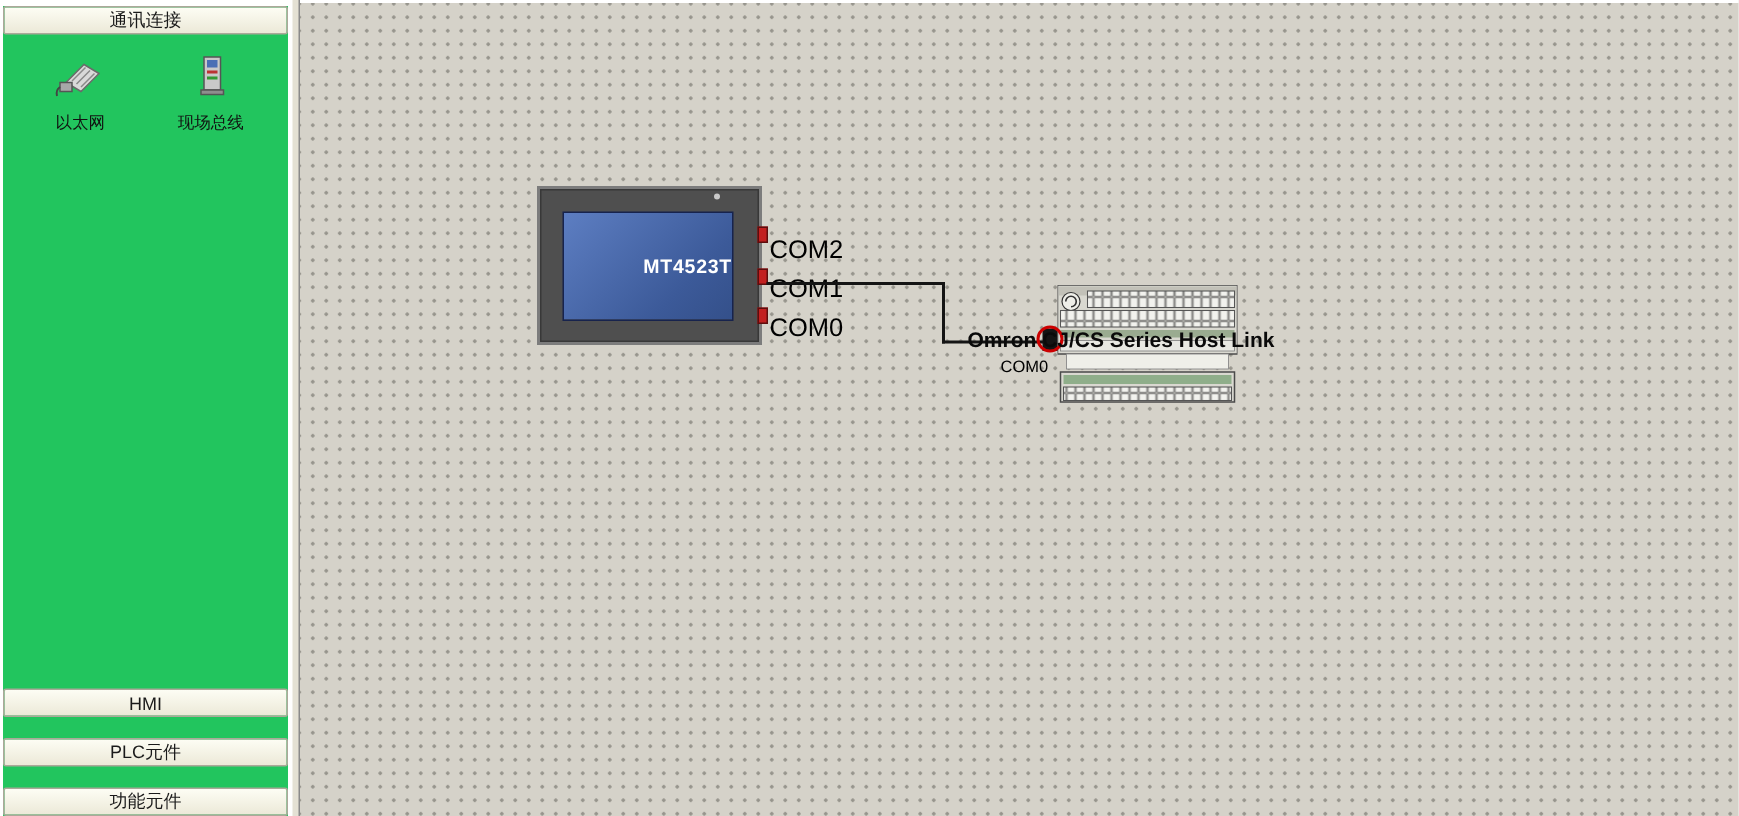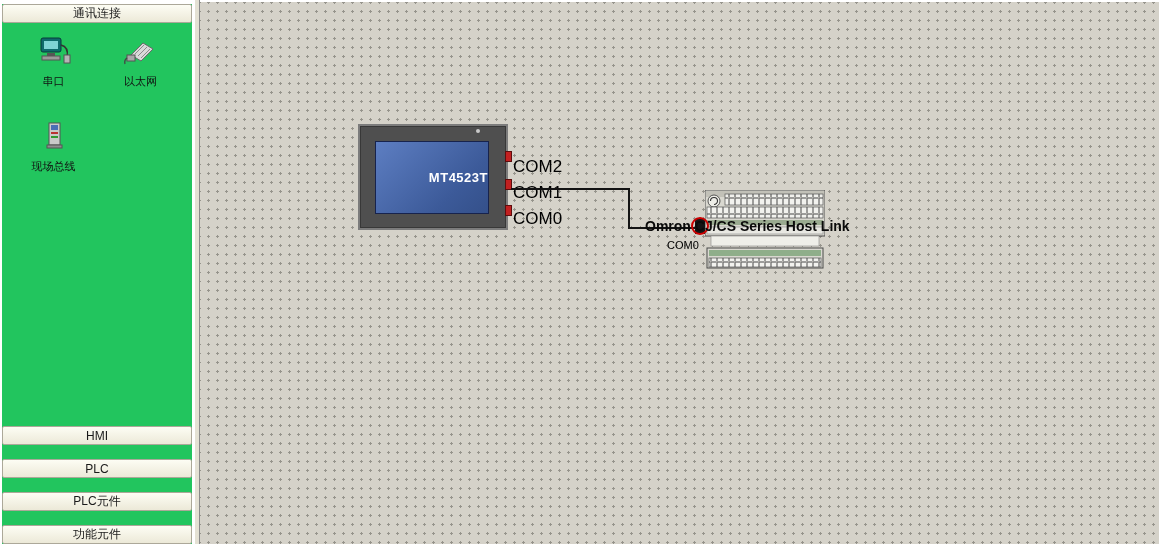--- a/index.html
+++ b/index.html
@@ -58,33 +58,20 @@
 
 <div class="app">
 
   <div class="sidebar">
     <div class="bar">
       <span>通讯连接</span>
     </div>
 
     <div class="tool-area">
 
-      <div class="tool">
-        <span class="ticon">
-          <svg width="36" height="32" viewBox="0 0 36 32">
-            <rect x="5" y="3" width="20" height="14" rx="2" fill="#0f6b6b" stroke="#083a3a"></rect>
-            <rect x="8" y="6" width="14" height="8" fill="#7fd4d4"></rect>
-            <rect x="11" y="18" width="8" height="3" fill="#555"></rect>
-            <rect x="6" y="21" width="18" height="4" fill="#9a9a9a" stroke="#555"></rect>
-            <path d="M25 10 q8 2 6 12" fill="none" stroke="#333" stroke-width="1.4"></path>
-            <rect x="28" y="20" width="6" height="8" fill="#b5b5b5" stroke="#555"></rect>
-          </svg>
-        </span>
-        <span class="tlabel">串口</span>
-      </div>
 
       <div class="tool">
         <span class="ticon">
           <svg width="36" height="32" viewBox="0 0 36 32">
             <path d="M8 20 L20 8 L30 14 L18 26 Z" fill="#d9d9d9" stroke="#6a6a6a"></path>
             <path d="M12 19 L21 10 M15 21 L24 12 M18 23 L27 14" stroke="#8a8a8a" stroke-width="1"></path>
             <rect x="4" y="20" width="8" height="6" fill="#a8a8a8" stroke="#555"></rect>
             <path d="M4 23 q-3 2 -2 6" fill="none" stroke="#444" stroke-width="1.3"></path>
           </svg>
         </span>
@@ -103,23 +90,20 @@
           </svg>
         </span>
         <span class="tlabel">现场总线</span>
       </div>
 
     </div>
 
     <div class="sections">
       <div class="bar">
         <span>HMI</span>
-      </div>
-      <div class="bar">
-        <span>PLC</span>
       </div>
       <div class="bar">
         <span>PLC元件</span>
       </div>
       <div class="bar">
         <span>功能元件</span>
       </div>
     </div>
   </div>
 

